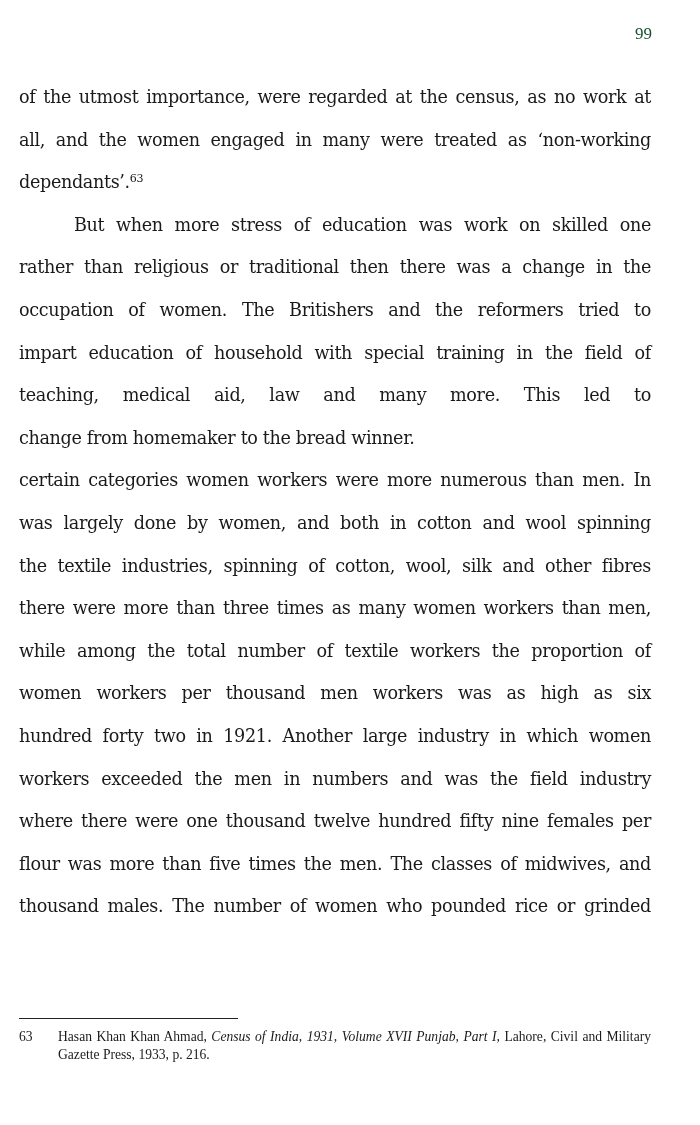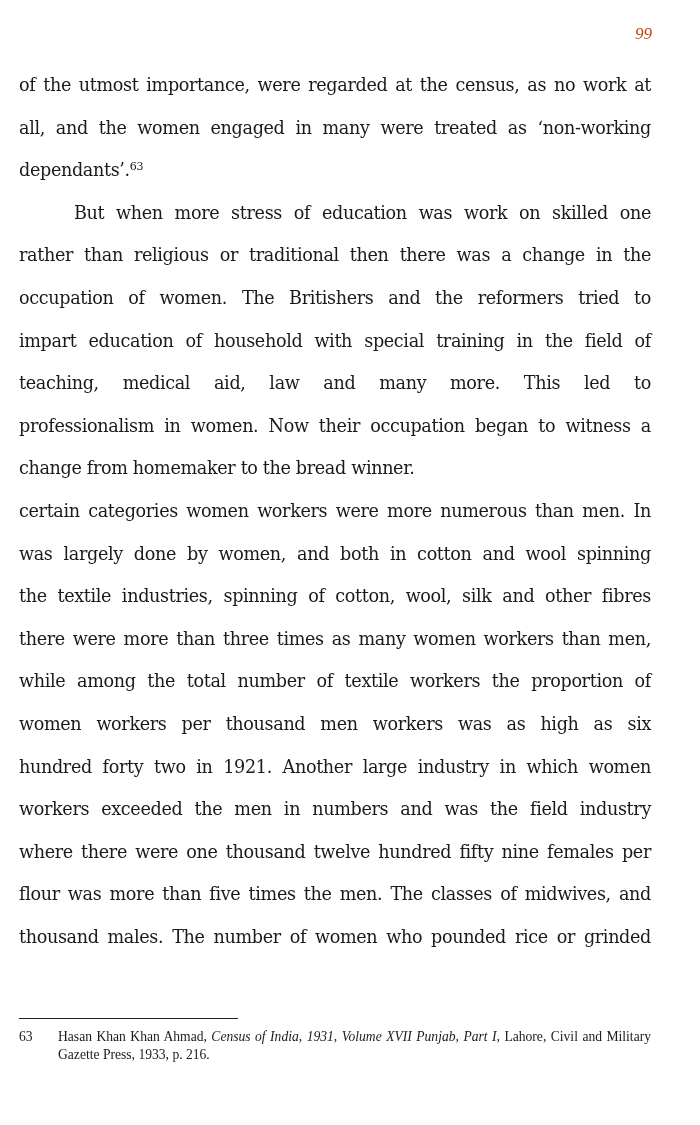--- a/index.html
+++ b/index.html
@@ -14,27 +14,26 @@
       overflow: hidden;
       color: #1a1a1a;
       font-family: "DejaVu Serif", "Liberation Serif", serif;
     }
     .page-number {
       position: absolute;
       top: 24px;
       right: 48px;
       font-family: "Liberation Serif", serif;
       font-size: 17px;
-      color: #c2410c;
-      font-style: italic;
+      color: #14532d;
     }
     .body-text {
       position: absolute;
       left: 19px;
-      top: 64px;
+      top: 76px;
       width: 632px;
     }
     .line {
       display: block;
       height: 42.6px;
       line-height: 42.6px;
       font-size: 17.6px;
       white-space: nowrap;
       letter-spacing: -0.35px;
     }
@@ -88,21 +87,20 @@
 
   <span class="line justify">of the utmost importance, were regarded at the census, as no work at</span>
   <span class="line justify">all, and the women engaged in many were treated as ‘non-working</span>
   <span class="line"><span>dependants’.</span><sup>63</sup></span>
 
   <span class="line justify indent">But when more stress of education was work on skilled one</span>
   <span class="line justify">rather than religious or traditional then there was a change in the</span>
   <span class="line justify">occupation of women.  The Britishers and the reformers tried to</span>
   <span class="line justify">impart education of household with special training in the field of</span>
   <span class="line justify">teaching, medical aid, law and many more.   This led to</span>
-  <span class="line justify">professionalism in women.  Now their occupation began to witness a</span>
   <span class="line">change from homemaker to the bread winner.</span>
 
   <span class="line justify">certain categories women workers were more numerous than men.  In</span>
   <span class="line justify">was largely done by women, and both in cotton and wool spinning</span>
   <span class="line justify">the textile industries, spinning of cotton, wool, silk and other fibres</span>
   <span class="line justify">there were more than three times as many women workers than men,</span>
   <span class="line justify">while among the total number of textile workers the proportion of</span>
   <span class="line justify">women workers per thousand men workers was as high as six</span>
   <span class="line justify">hundred forty two in 1921.  Another large industry in which women</span>
   <span class="line justify">workers exceeded the men in numbers and was the field industry</span>

